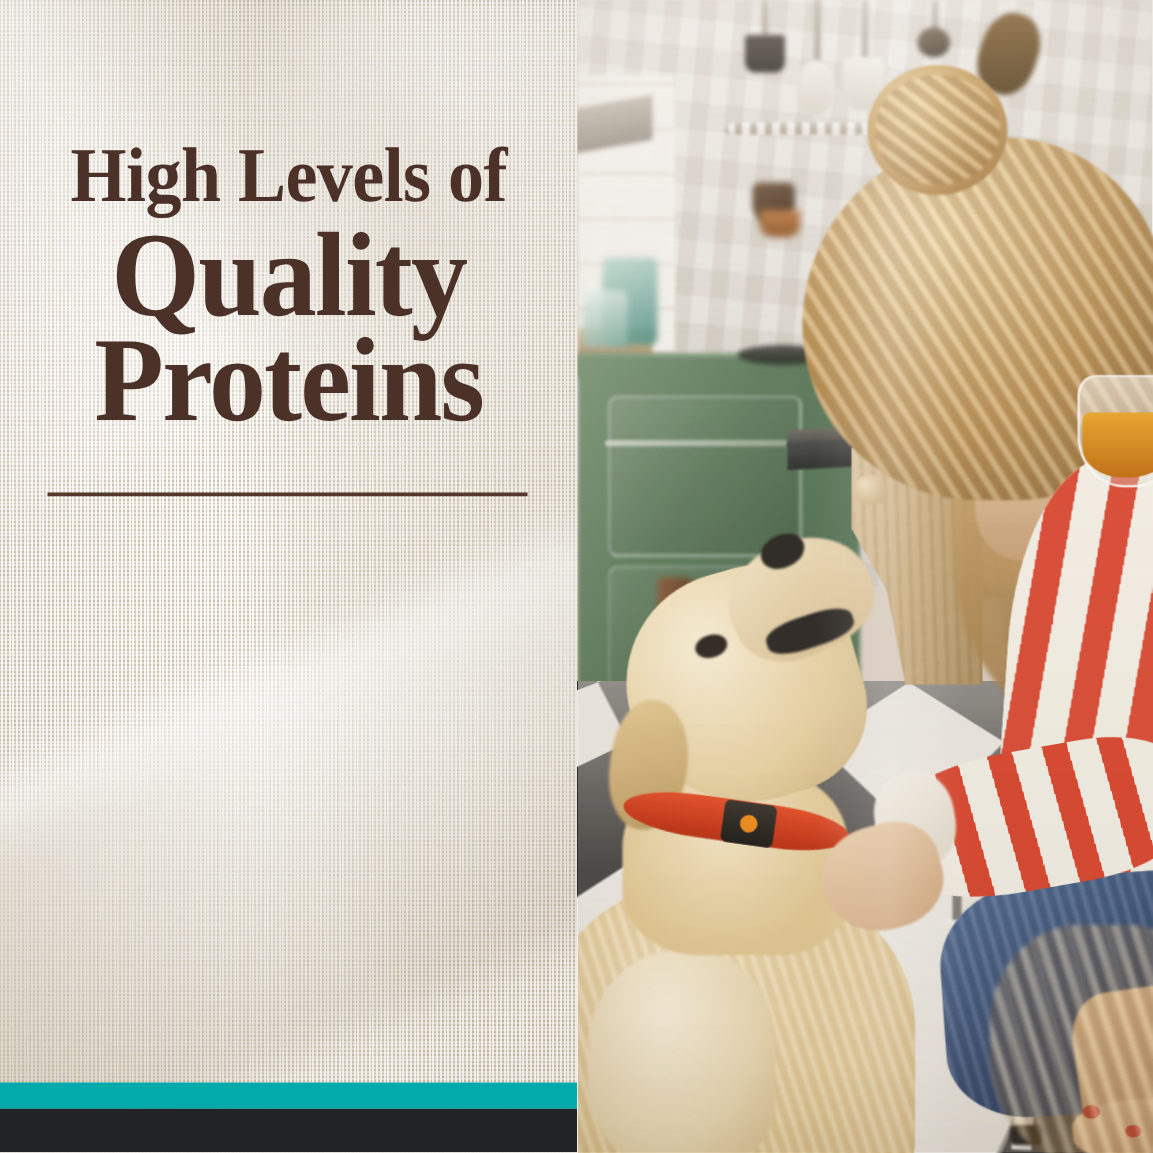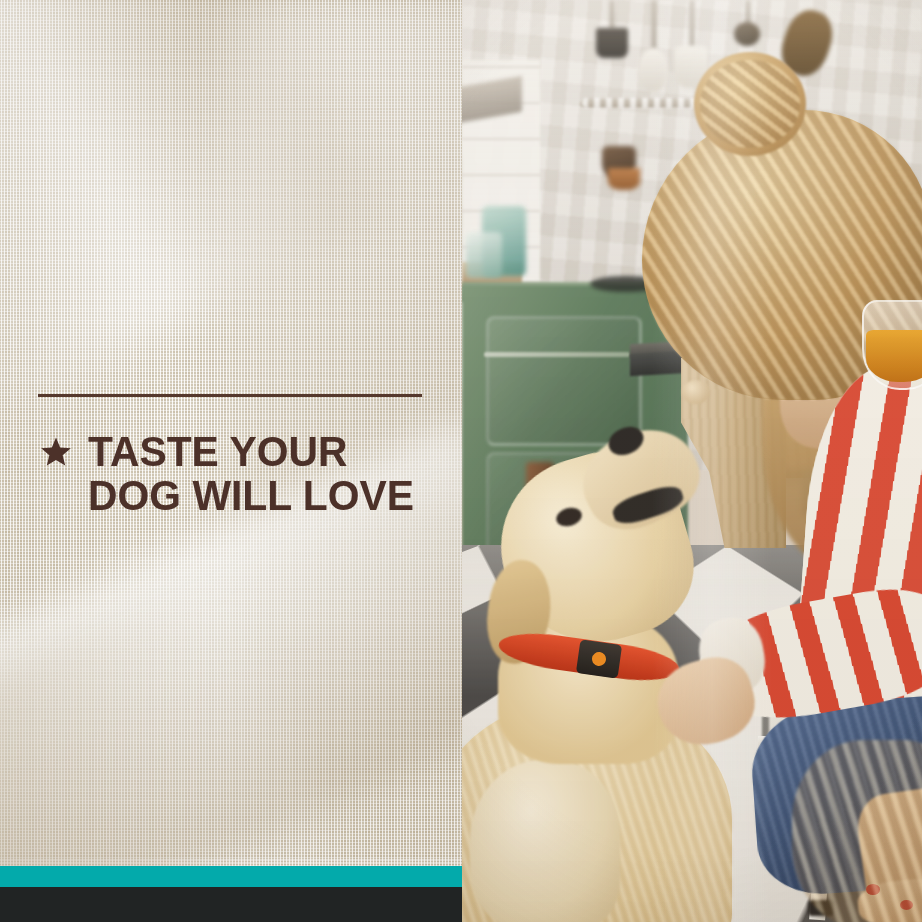--- a/index.html
+++ b/index.html
@@ -420,36 +420,32 @@
   <div class="left-panel">
     <div class="burlap"></div>
     <div class="fold-a"></div>
     <div class="fold-d"></div>
     <div class="fold-b"></div>
     <div class="fold-c"></div>
     <div class="vignette-l"></div>
 
     <div class="content">
 
+      <div class="headline">
+        <span class="hl-1">High Levels of</span>
+        <span class="hl-2">Quality</span>
+        <span class="hl-3">Proteins</span>
+      </div>
 
       <div class="rule"></div>
 
       <div class="bullets">
 
 
 
-        <div class="bullet">
-          <span class="star">
-            <svg viewBox="0 0 24 24" aria-hidden="true">
-              <polygon fill="currentColor" points="12,1.2 15.1,8.6 23.1,9.2 17,14.4 18.9,22.2 12,18 5.1,22.2 7,14.4 0.9,9.2 8.9,8.6"></polygon>
-            </svg>
-          </span>
-          <span class="bullet-text">TASTE YOUR
-DOG WILL LOVE</span>
-        </div>
 
       </div>
     </div>
 
     <div class="bar-teal"></div>
     <div class="bar-dark"></div>
   </div>
 
   <div class="photo">
 

